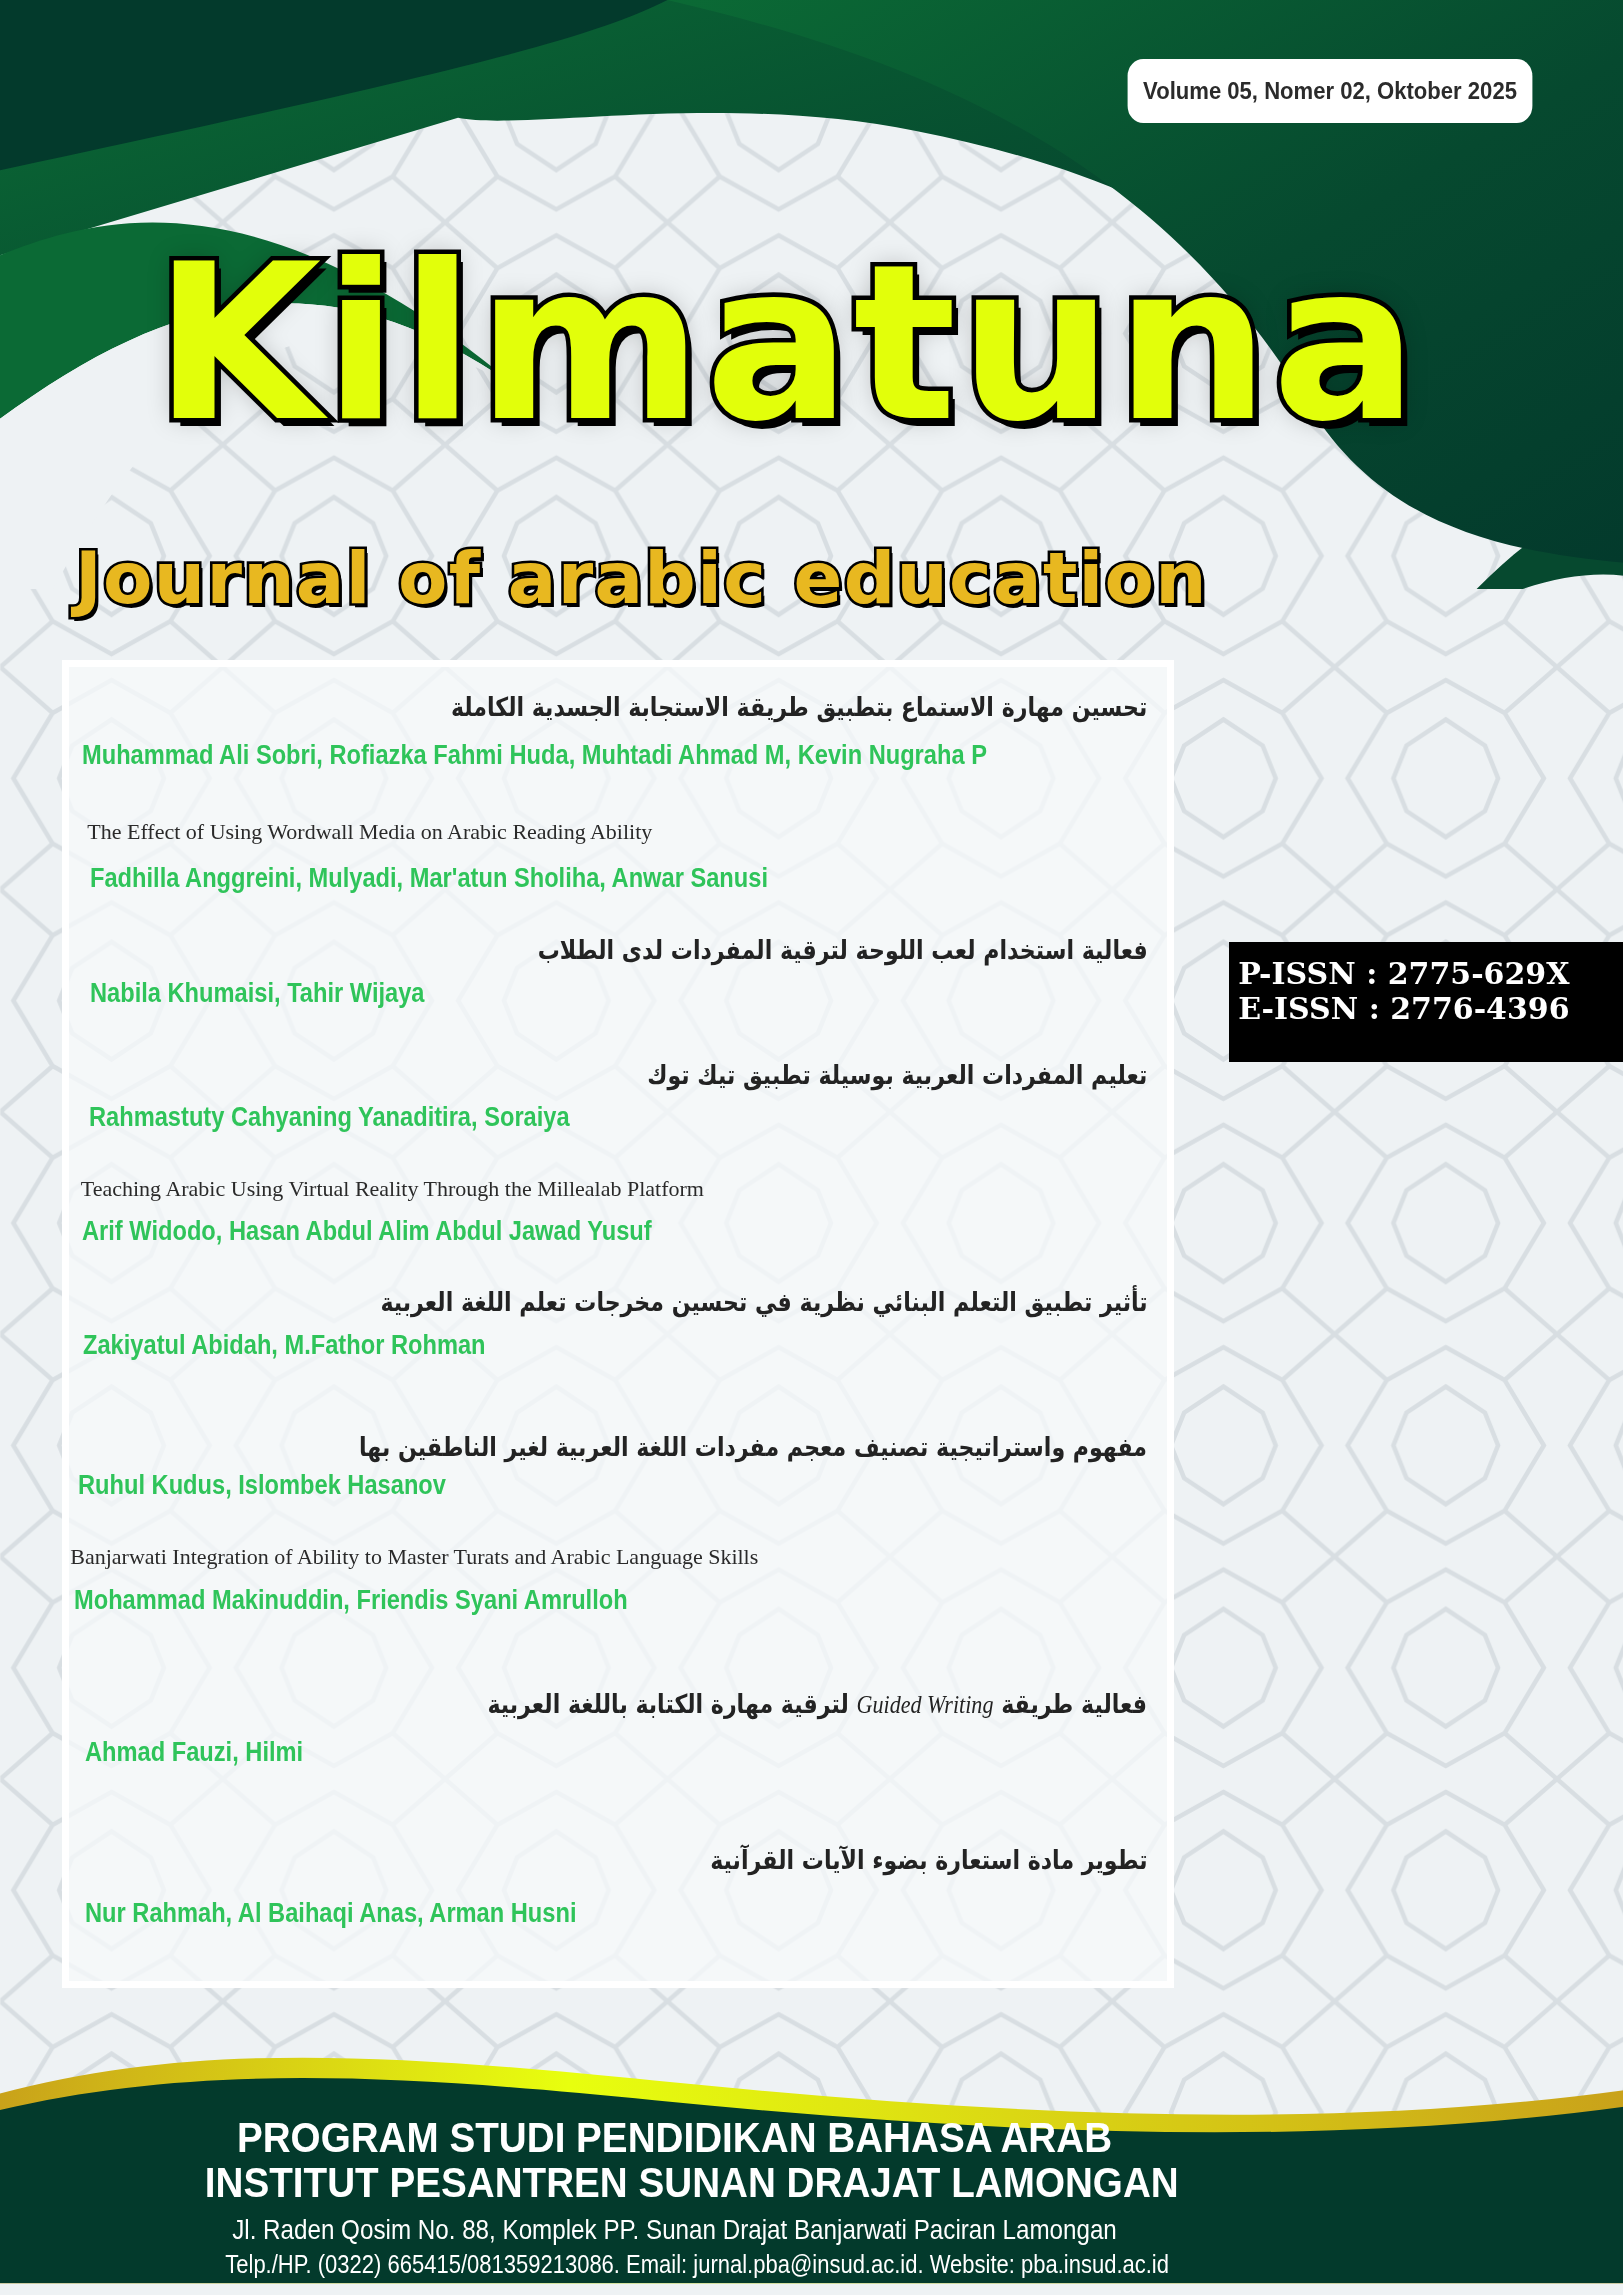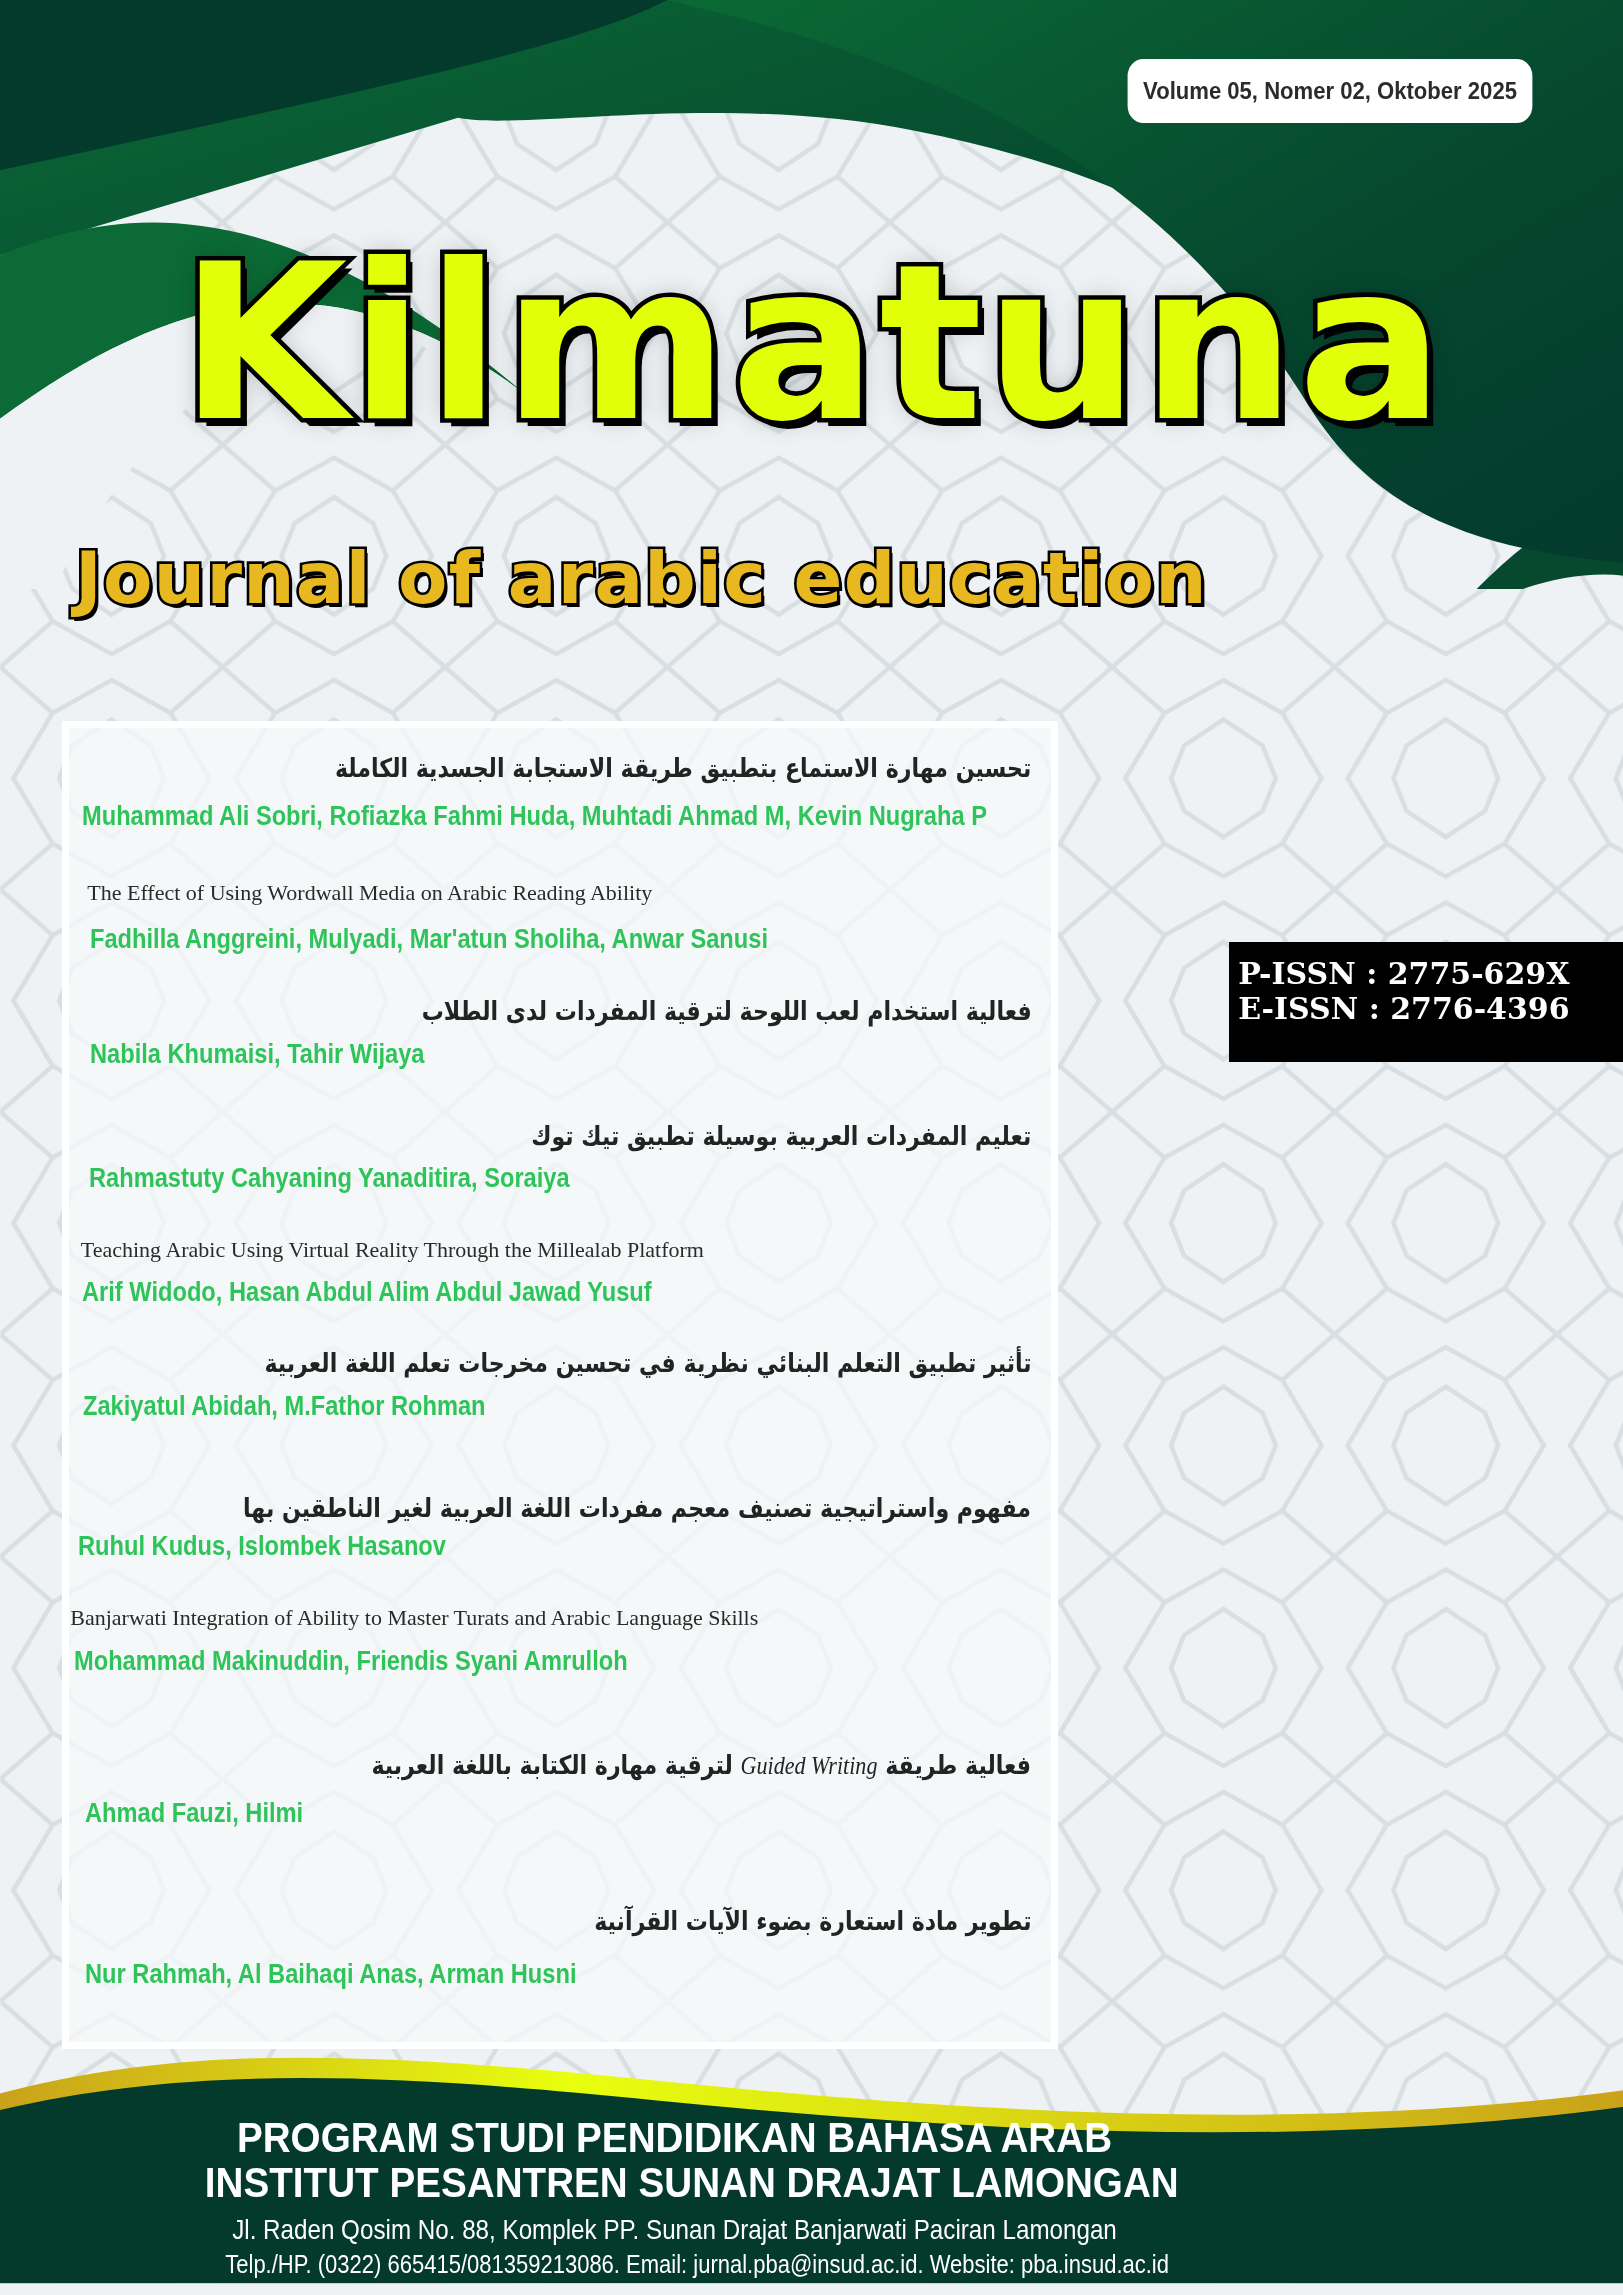--- a/index.html
+++ b/index.html
@@ -1,23 +1,23 @@
 <!DOCTYPE html>
 <html style="font-size:10.5px"><head>
 <meta charset="utf-8">
 <style>
   html, body { margin:0; padding:0; }
   body { width:1624px; height:2295px; position:relative; overflow:hidden; background:#eef2f4; font-family:"Liberation Sans", sans-serif; }
   .bg-pattern { position:absolute; inset:0; }
   .top-wave { position:absolute; left:0; top:0; width:1624px; height:589px; }
   .vol-badge { position:absolute; left:1110px; top:59px; width:440px; height:64px; background:#fff; border-radius:17px; display:flex; align-items:center; justify-content:center; font-weight:bold; font-size:24px; color:#2b2b2b; transform:scaleX(0.92); }
-  .logo { position:absolute; left:180px; top:236px; width:955px; height:301px; }
+  .logo { position:absolute; left:154px; top:236px; width:955px; height:301px; }
   .logo-title { position:absolute; left:0; top:0; font-family:"DejaVu Sans", sans-serif; font-weight:bold; font-size:216px; color:#e2ff0a; -webkit-text-stroke:9.2px #000; paint-order:stroke fill; text-shadow:6.5px 7.9px 0 #000, 0 0 26px rgba(0,0,0,0.25); letter-spacing:2.6px; line-height:1; }
   .logo-sub { position:absolute; left:75px; top:536px; font-family:"DejaVu Sans", sans-serif; font-weight:bold; font-size:72px; color:#e8b820; -webkit-text-stroke:5.2px #000; paint-order:stroke fill; text-shadow:3.3px 3.9px 0 #000; letter-spacing:1.3px; white-space:nowrap; }
-  .articles-box { position:absolute; left:62px; top:721px; width:996px; height:1328px; border:7.9px solid #ffffff; background:rgba(247,250,251,0.75); box-sizing:border-box; }
+  .articles-box { position:absolute; left:62px; top:660px; width:1112px; height:1328px; border:7.9px solid #ffffff; background:rgba(247,250,251,0.75); box-sizing:border-box; }
   .article { position:absolute; left:0; right:0; }
   .title-ar { position:absolute; right:19.6px; direction:rtl; font-family:"DejaVu Sans", sans-serif; font-weight:bold; font-size:26px; color:#232323; white-space:nowrap; transform:scaleX(0.85); transform-origin:right center; }
   .title-en { position:absolute; font-family:"Liberation Serif", serif; font-size:22px; color:#2a2a2a; white-space:nowrap; }
   .authors { position:absolute; font-family:"Liberation Sans", sans-serif; font-weight:bold; font-size:27.5px; color:#2fc45a; white-space:nowrap; transform:scaleX(0.86); transform-origin:left center; }
   .guided { font-family:"Liberation Serif", serif; font-style:italic; font-weight:normal; }
   .issn { position:absolute; left:1229px; top:942px; width:416px; height:120px; background:#000; color:#fff; font-family:"DejaVu Serif", serif; font-weight:bold; font-size:30px; line-height:35px; padding:14.4px 0 0 9.2px; box-sizing:border-box; }
   .footer { position:absolute; left:0; top:2028px; width:1624px; height:268px; }
   .footer-text { position:absolute; left:164px; width:1021px; color:#fff; text-align:center; white-space:nowrap; }
   .ft1 { top:2114px; font-weight:bold; font-size:42px; transform:scaleX(0.92); }
   .ft2 { top:2159px; font-weight:bold; font-size:42px; transform:scaleX(0.92); }

